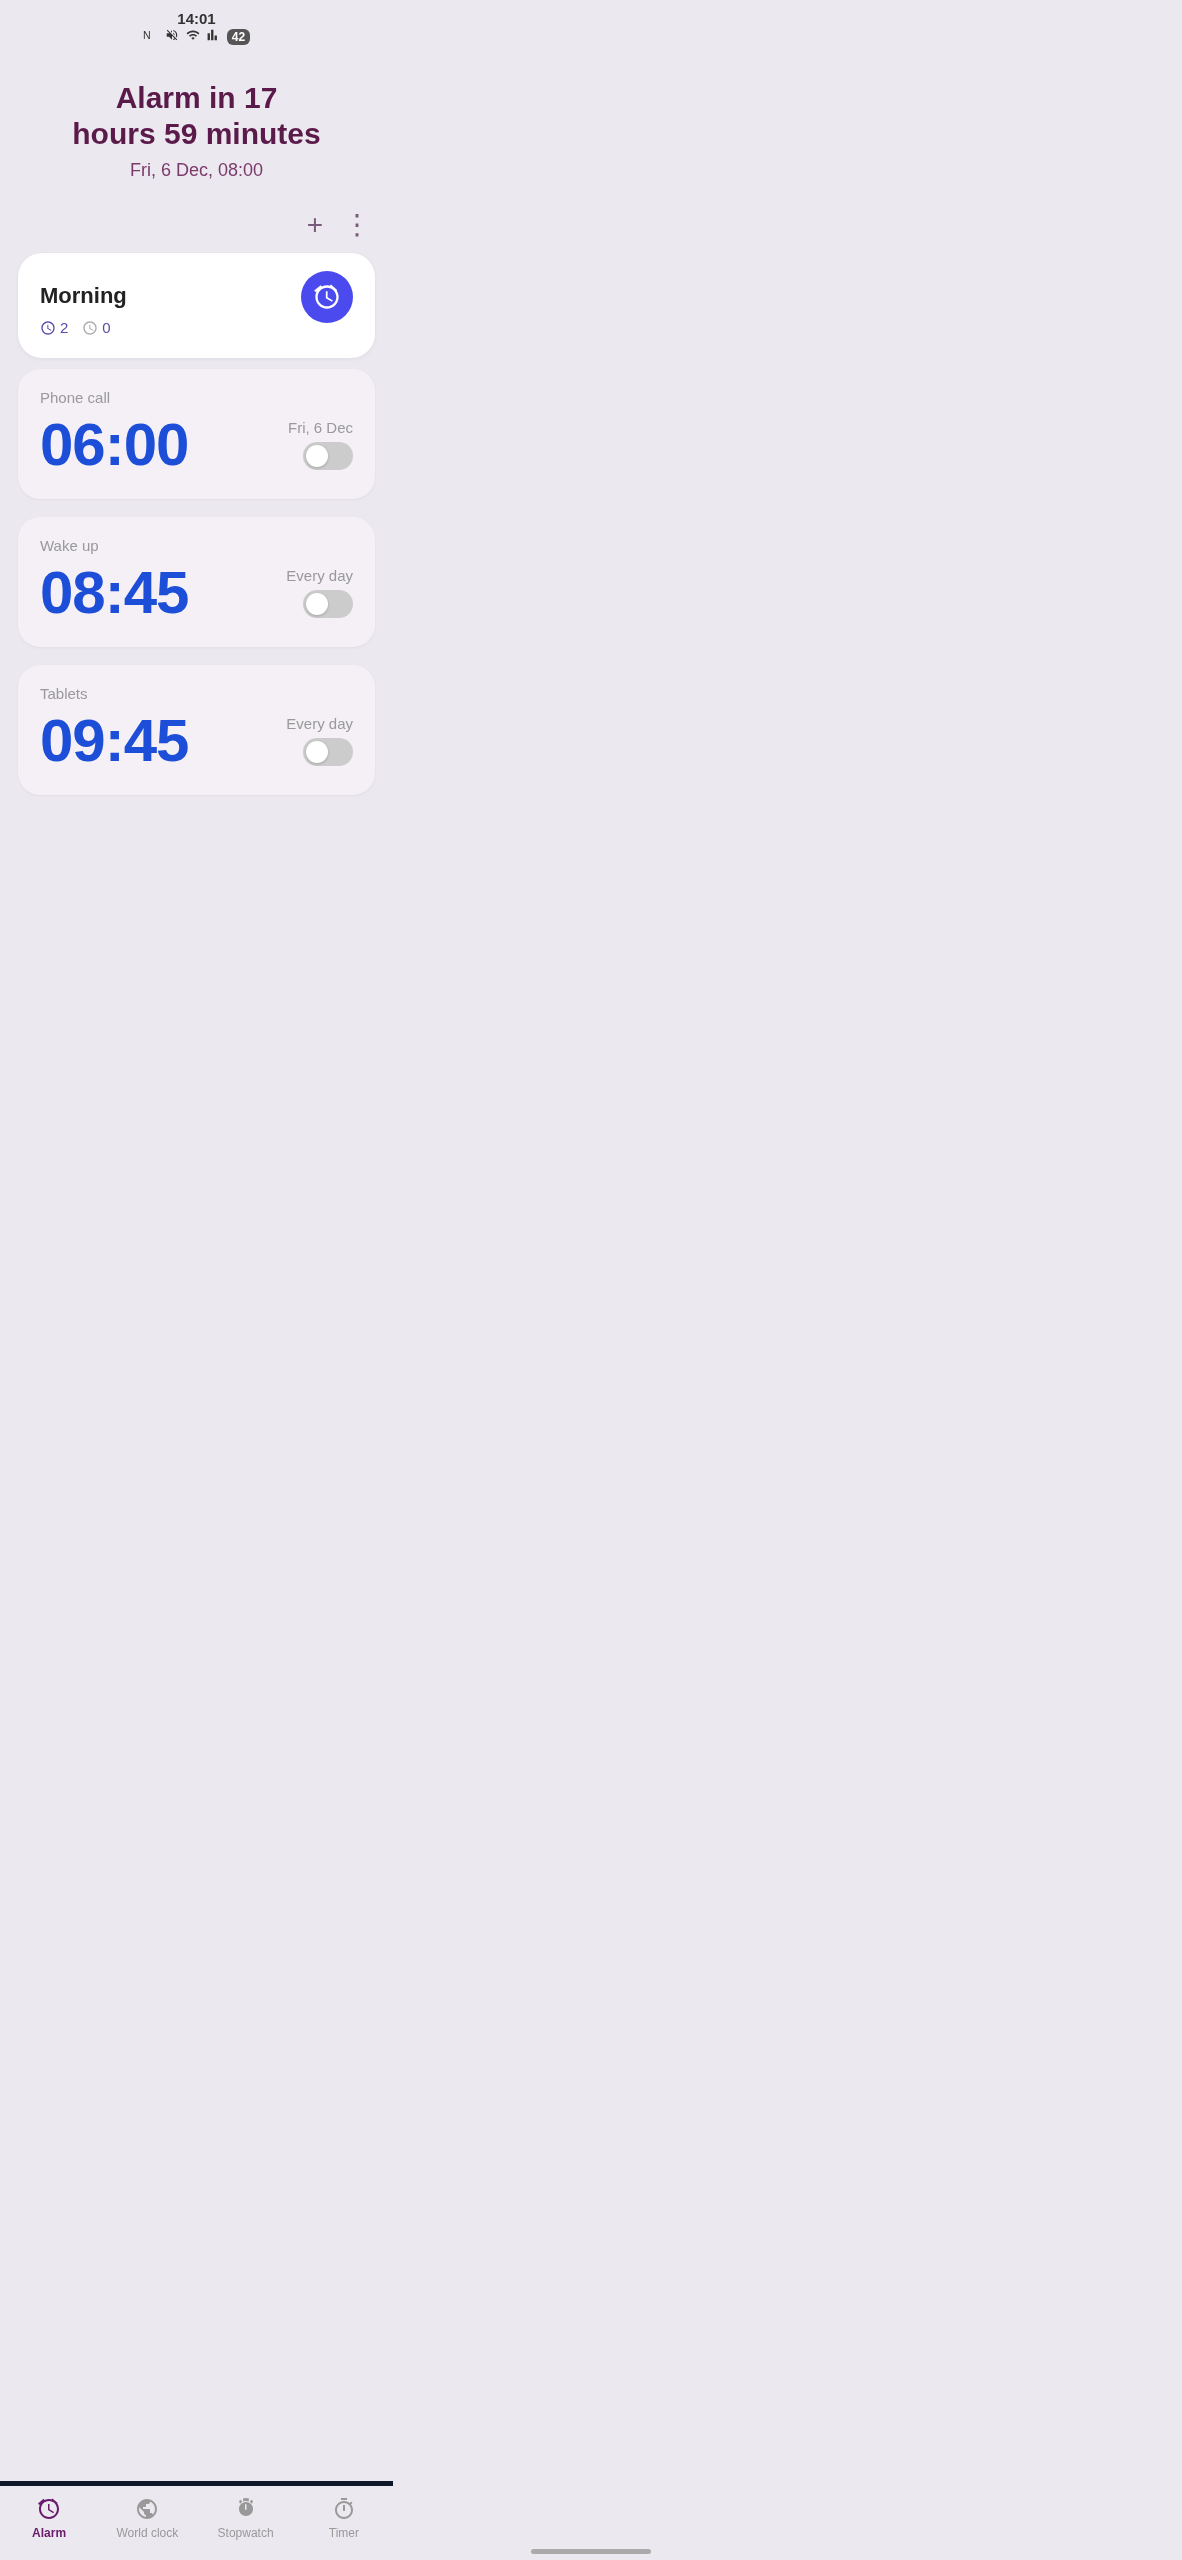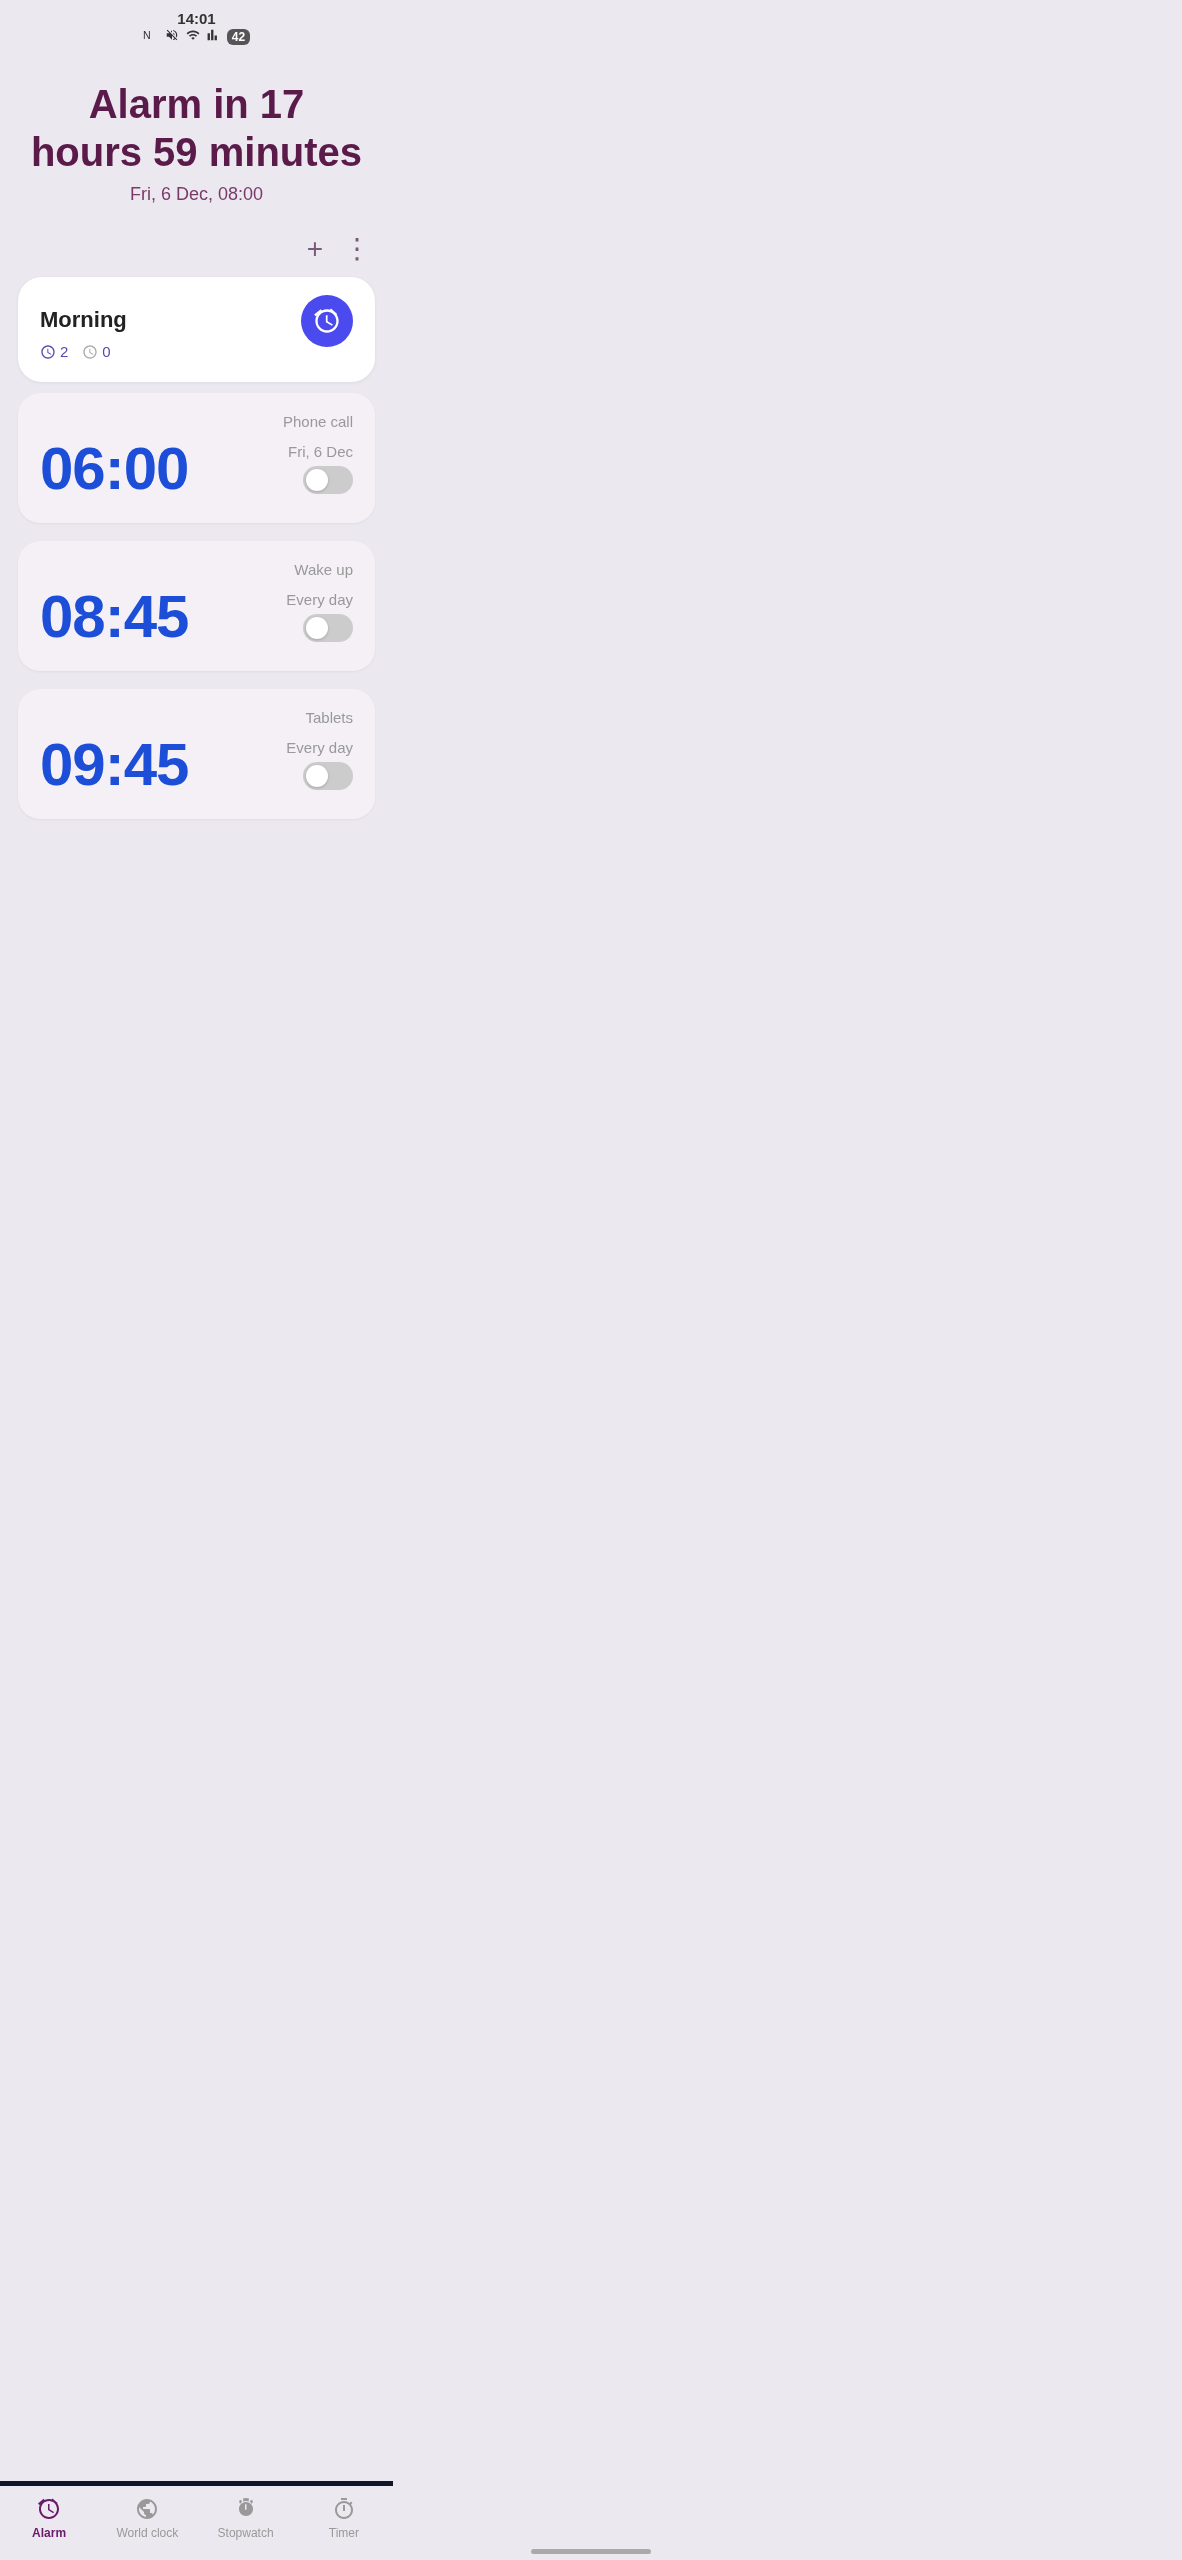--- a/index.html
+++ b/index.html
@@ -45,21 +45,21 @@
       font-weight: 600;
       padding: 1px 5px;
     }
 
     
     .alarm-header {
       text-align: center;
       padding: 40px 30px 30px 30px;
     }
     .alarm-header-title {
-      font-size: 40px;
+      font-size: 30px;
       font-weight: 700;
       color: #5a1a4a;
       line-height: 1.2;
     }
     .alarm-header-subtitle {
       font-size: 18px;
       color: #7a3a6a;
       margin-top: 8px;
     }
 
@@ -131,21 +131,20 @@
       background: #f4f0f6;
       border-radius: 22px;
       margin: 0 18px 18px 18px;
       padding: 20px 22px;
       box-shadow: 0 1px 3px rgba(0,0,0,0.05);
     }
     .alarm-card-label {
       font-size: 15px;
       color: #999;
       margin-bottom: 4px;
-      text-align: right;
     }
     .alarm-card-row {
       display: flex;
       align-items: center;
       justify-content: space-between;
     }
     .alarm-card-time {
       font-size: 60px;
       font-weight: 700;
       color: #1d4ed8;

